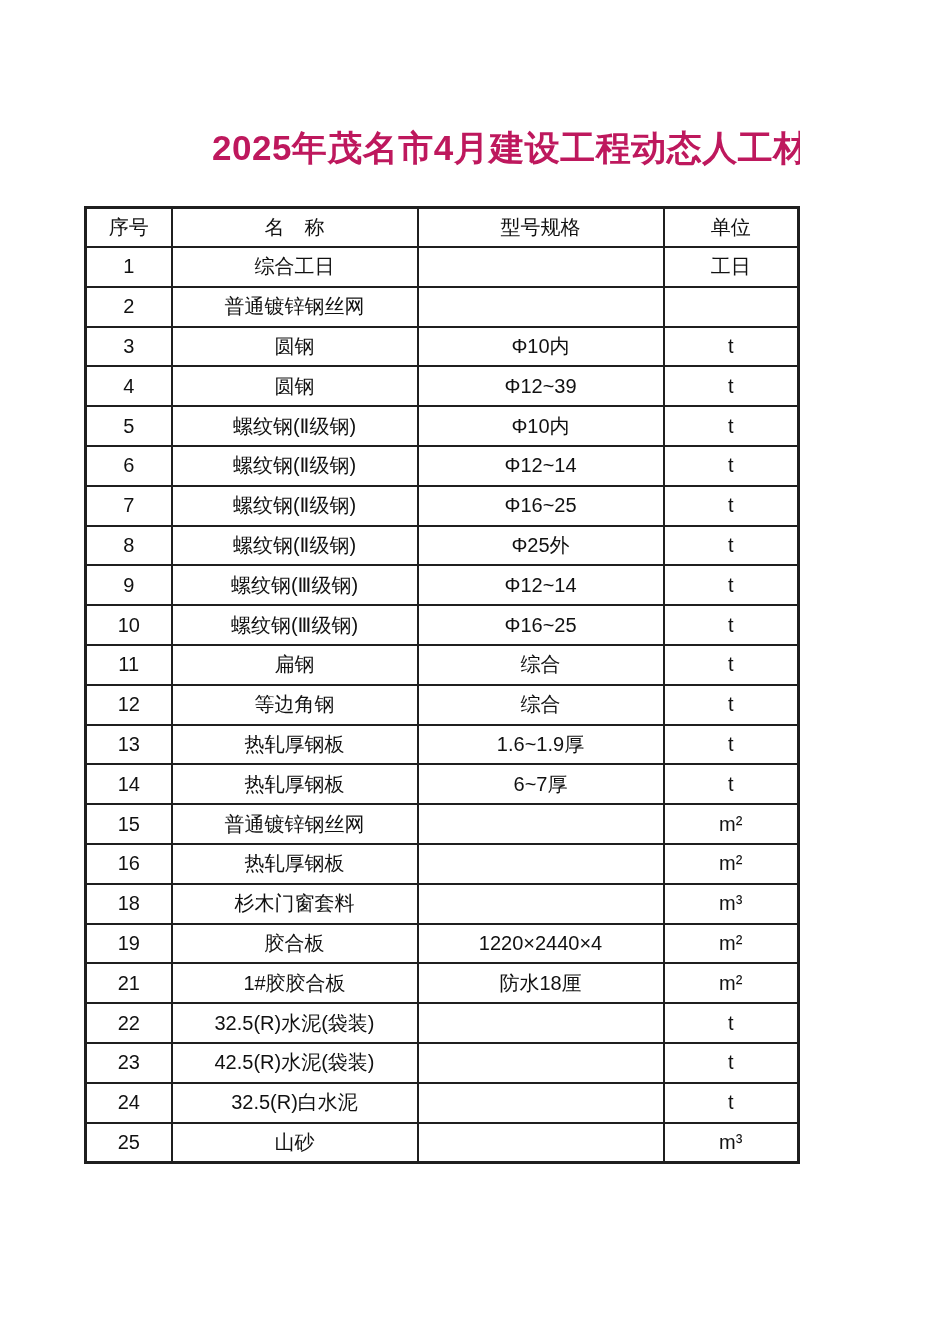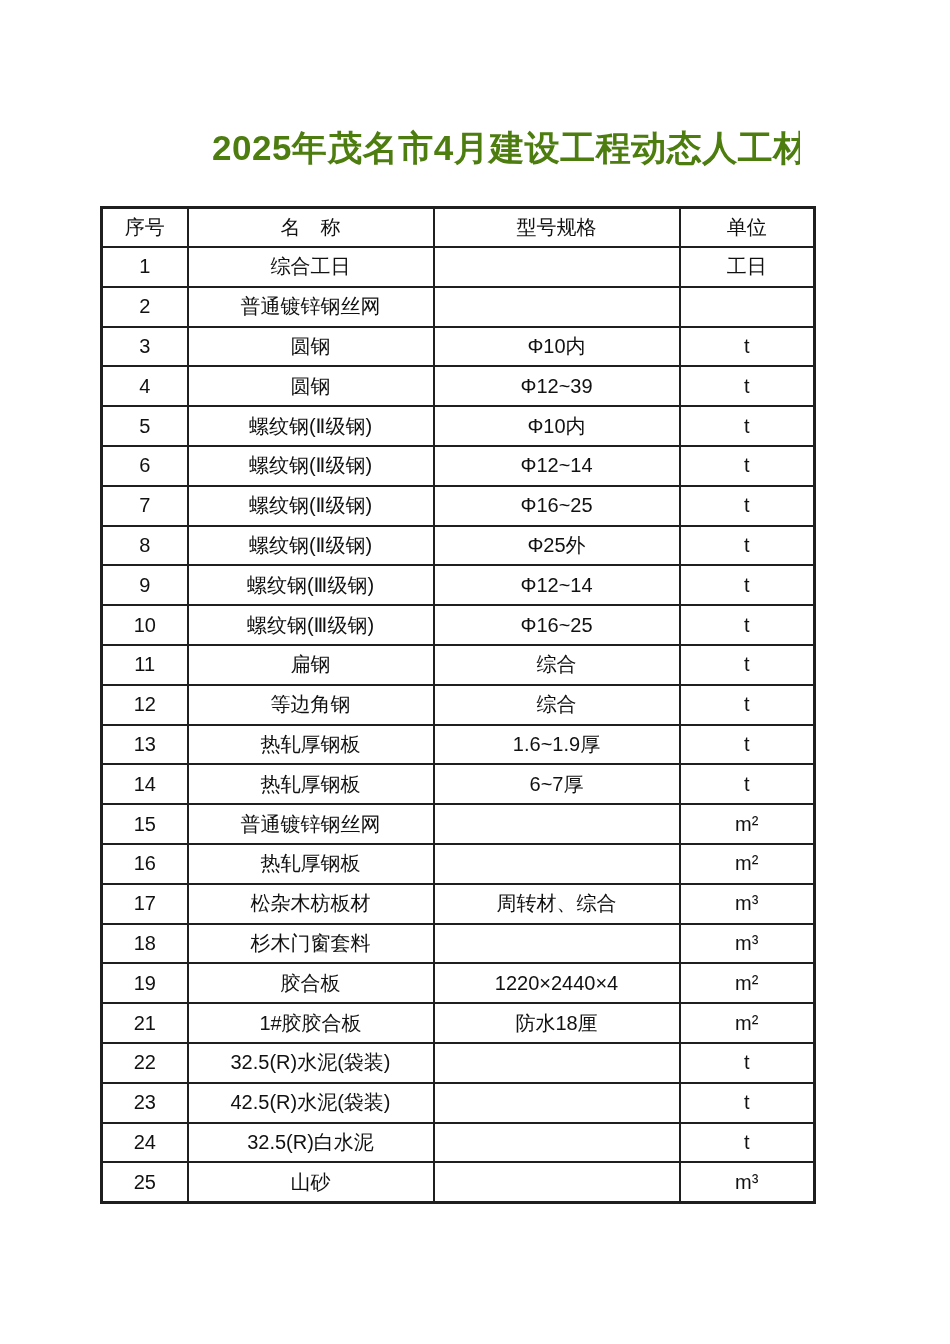--- a/index.html
+++ b/index.html
@@ -20,34 +20,33 @@
     left: 84px;
     top: 119px;
     width: 716px;
     height: 58px;
     overflow: hidden;
   }
   .page-title {
     white-space: nowrap;
     font-size: 35px;
     font-weight: bold;
-    color: #4d7c0f;
+    color: #be185d;
     line-height: 58px;
     padding-left: 128px;
     letter-spacing: 0.5px;
   }
   table.price-table {
     position: absolute;
     left: 84px;
     top: 206px;
     width: 713px;
     border-collapse: collapse;
     table-layout: fixed;
     border: 3px solid #1f1f1f;
-    margin-left: 16px;
   }
   .price-table th,
   .price-table td {
     border: 2px solid #1f1f1f;
     font-size: 20px;
     font-weight: normal;
     text-align: center;
     vertical-align: middle;
     color: #111111;
     padding: 0;
@@ -189,26 +188,20 @@
     <td>m²</td>
   </tr>
 
   <tr>
     <td>16</td>
     <td>热轧厚钢板</td>
     <td></td>
     <td>m²</td>
   </tr>
 
-  <tr>
-    <td>17</td>
-    <td>松杂木枋板材</td>
-    <td>周转材、综合</td>
-    <td>m³</td>
-  </tr>
 
   <tr>
     <td>18</td>
     <td>杉木门窗套料</td>
     <td></td>
     <td>m³</td>
   </tr>
 
   <tr>
     <td>19</td>

